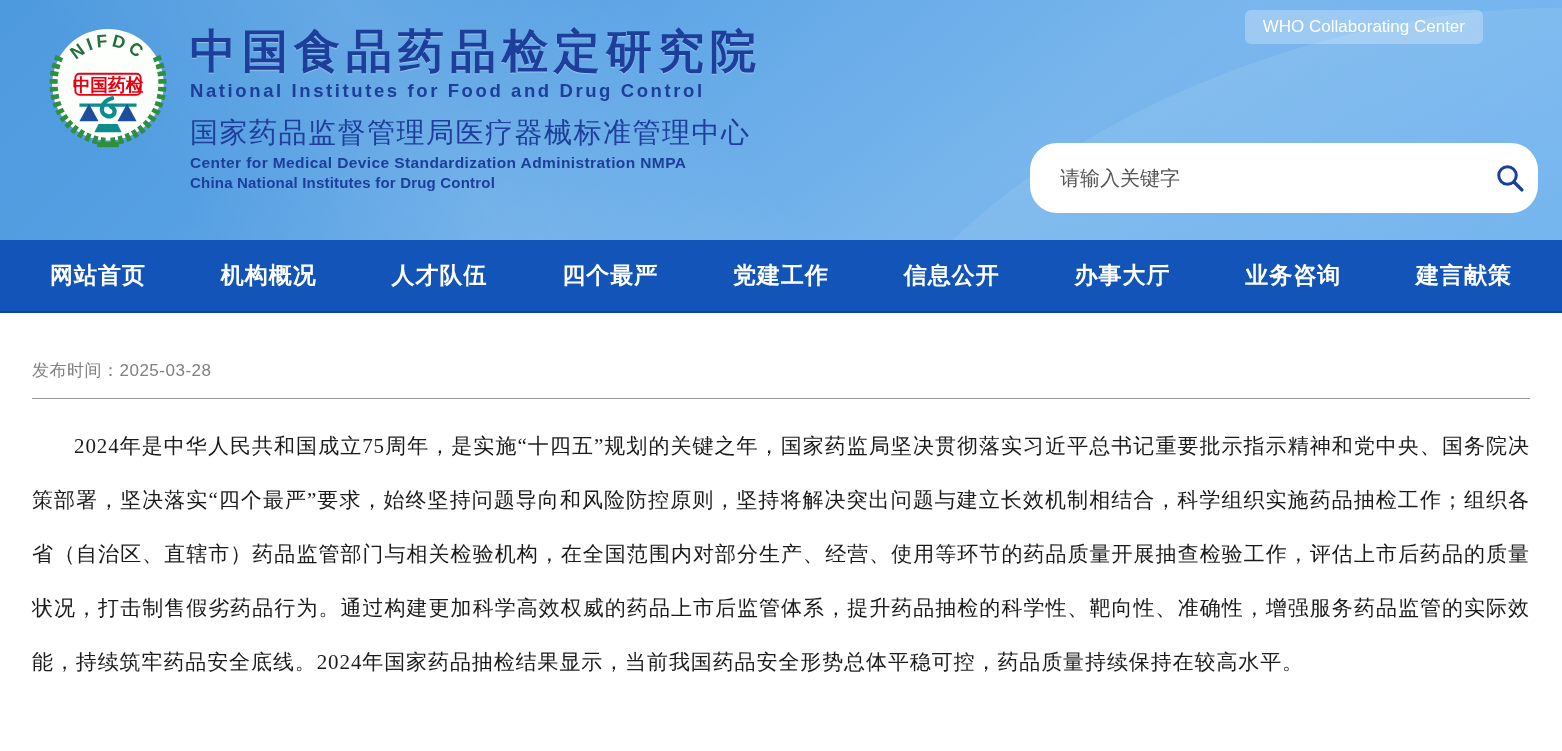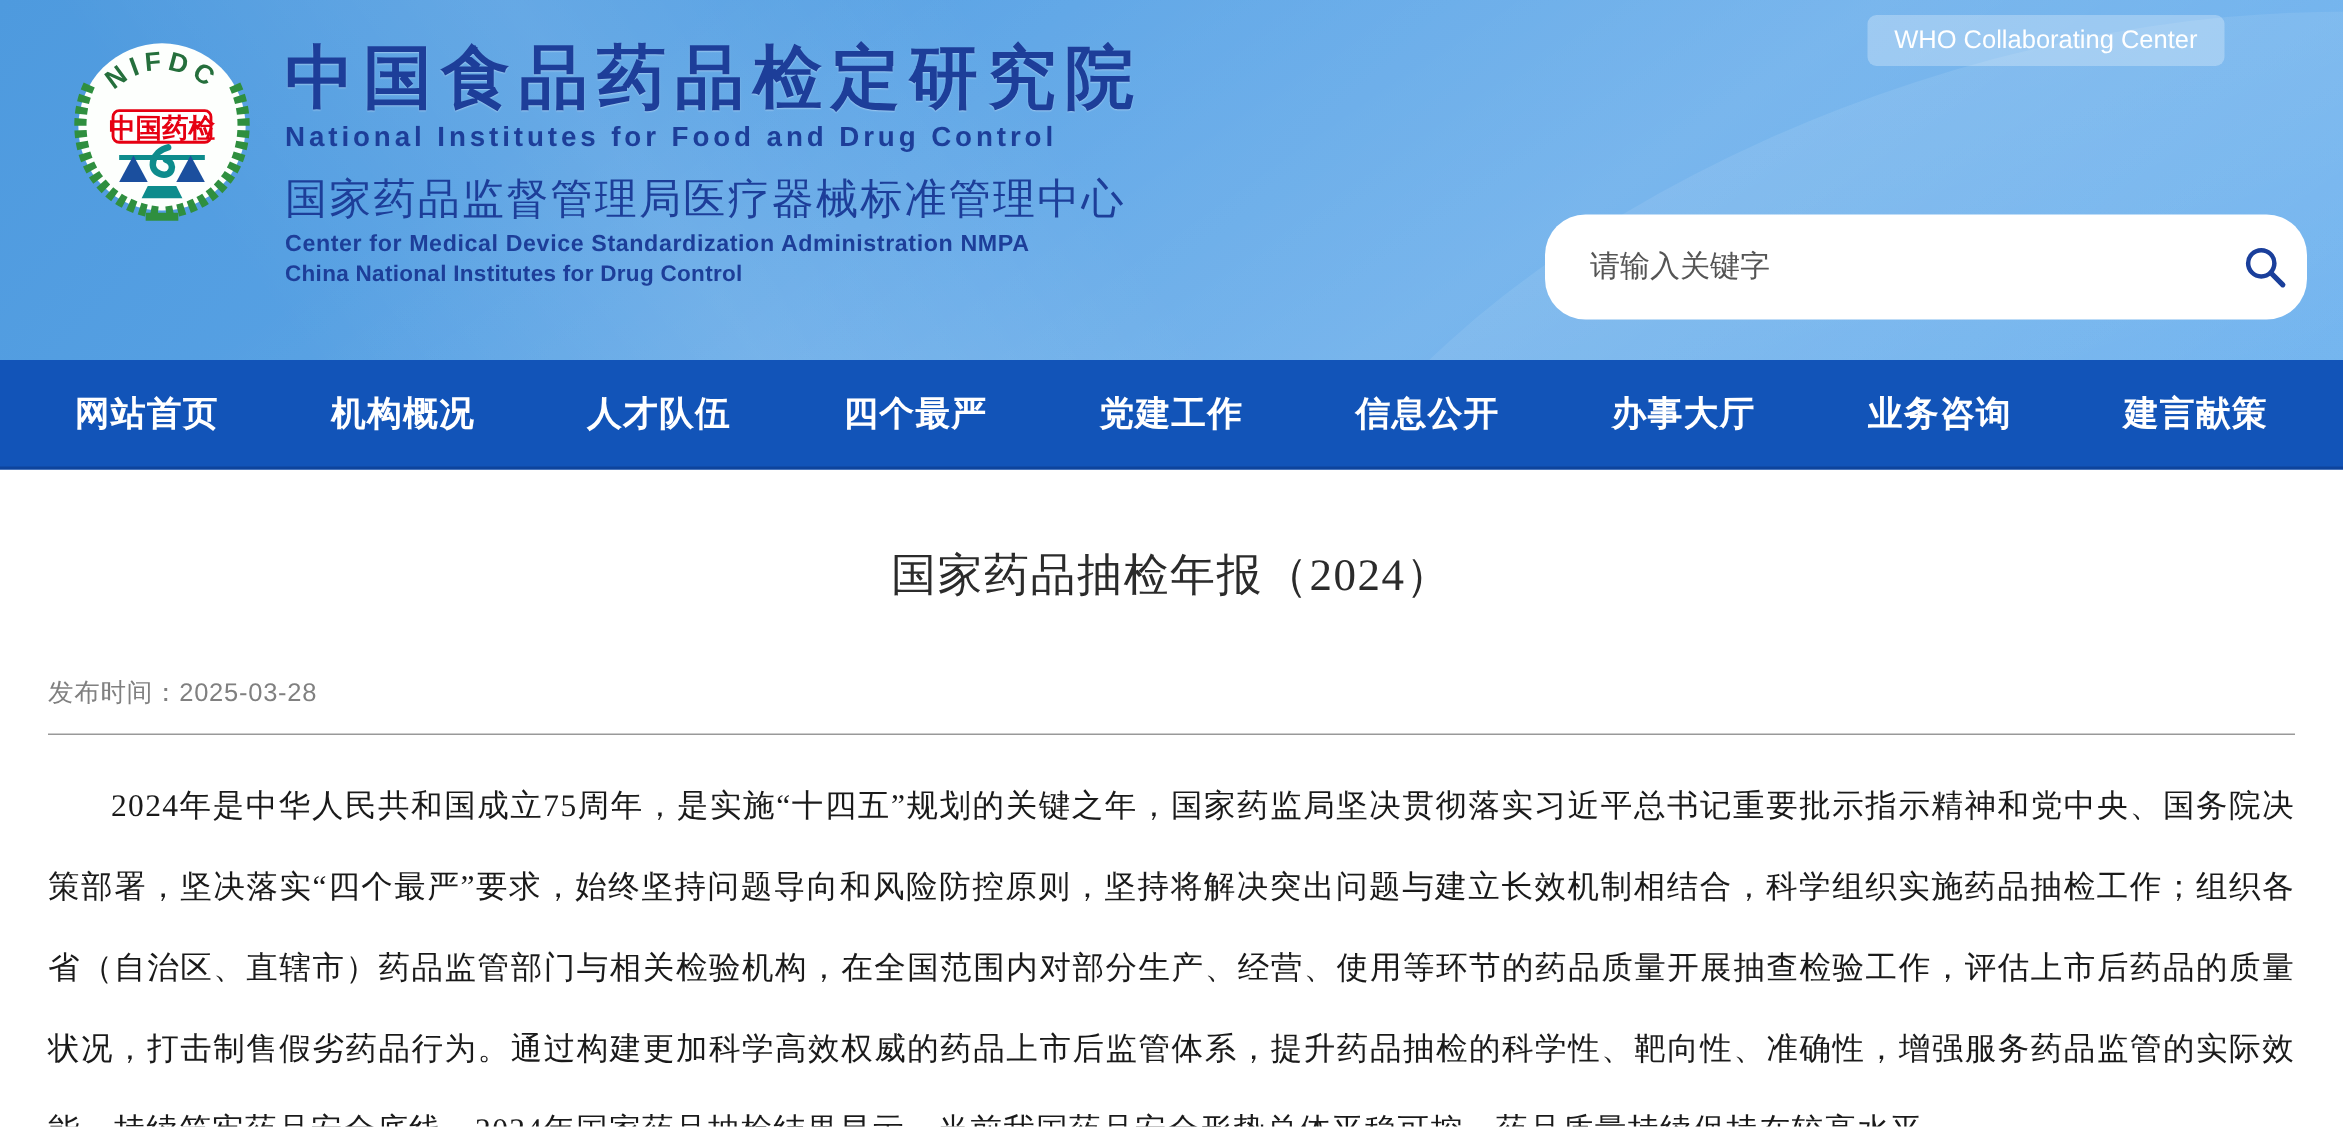--- a/index.html
+++ b/index.html
@@ -181,19 +181,18 @@
   <div class="nav-item">人才队伍</div>
   <div class="nav-item">四个最严</div>
   <div class="nav-item">党建工作</div>
   <div class="nav-item">信息公开</div>
   <div class="nav-item">办事大厅</div>
   <div class="nav-item">业务咨询</div>
   <div class="nav-item">建言献策</div>
 </nav>
 
 <main class="article">
-  <h1 class="article-title">国家药品抽检年报（2024）</h1>
   <div class="pub-date">
     <span>发布时间：</span><span>2025-03-28</span>
   </div>
   <hr class="divider">
   <p class="body-text">2024年是中华人民共和国成立75周年，是实施“十四五”规划的关键之年，国家药监局坚决贯彻落实习近平总书记重要批示指示精神和党中央、国务院决策部署，坚决落实“四个最严”要求，始终坚持问题导向和风险防控原则，坚持将解决突出问题与建立长效机制相结合，科学组织实施药品抽检工作；组织各省（自治区、直辖市）药品监管部门与相关检验机构，在全国范围内对部分生产、经营、使用等环节的药品质量开展抽查检验工作，评估上市后药品的质量状况，打击制售假劣药品行为。通过构建更加科学高效权威的药品上市后监管体系，提升药品抽检的科学性、靶向性、准确性，增强服务药品监管的实际效能，持续筑牢药品安全底线。2024年国家药品抽检结果显示，当前我国药品安全形势总体平稳可控，药品质量持续保持在较高水平。</p>
 </main>
 
 </body></html>

